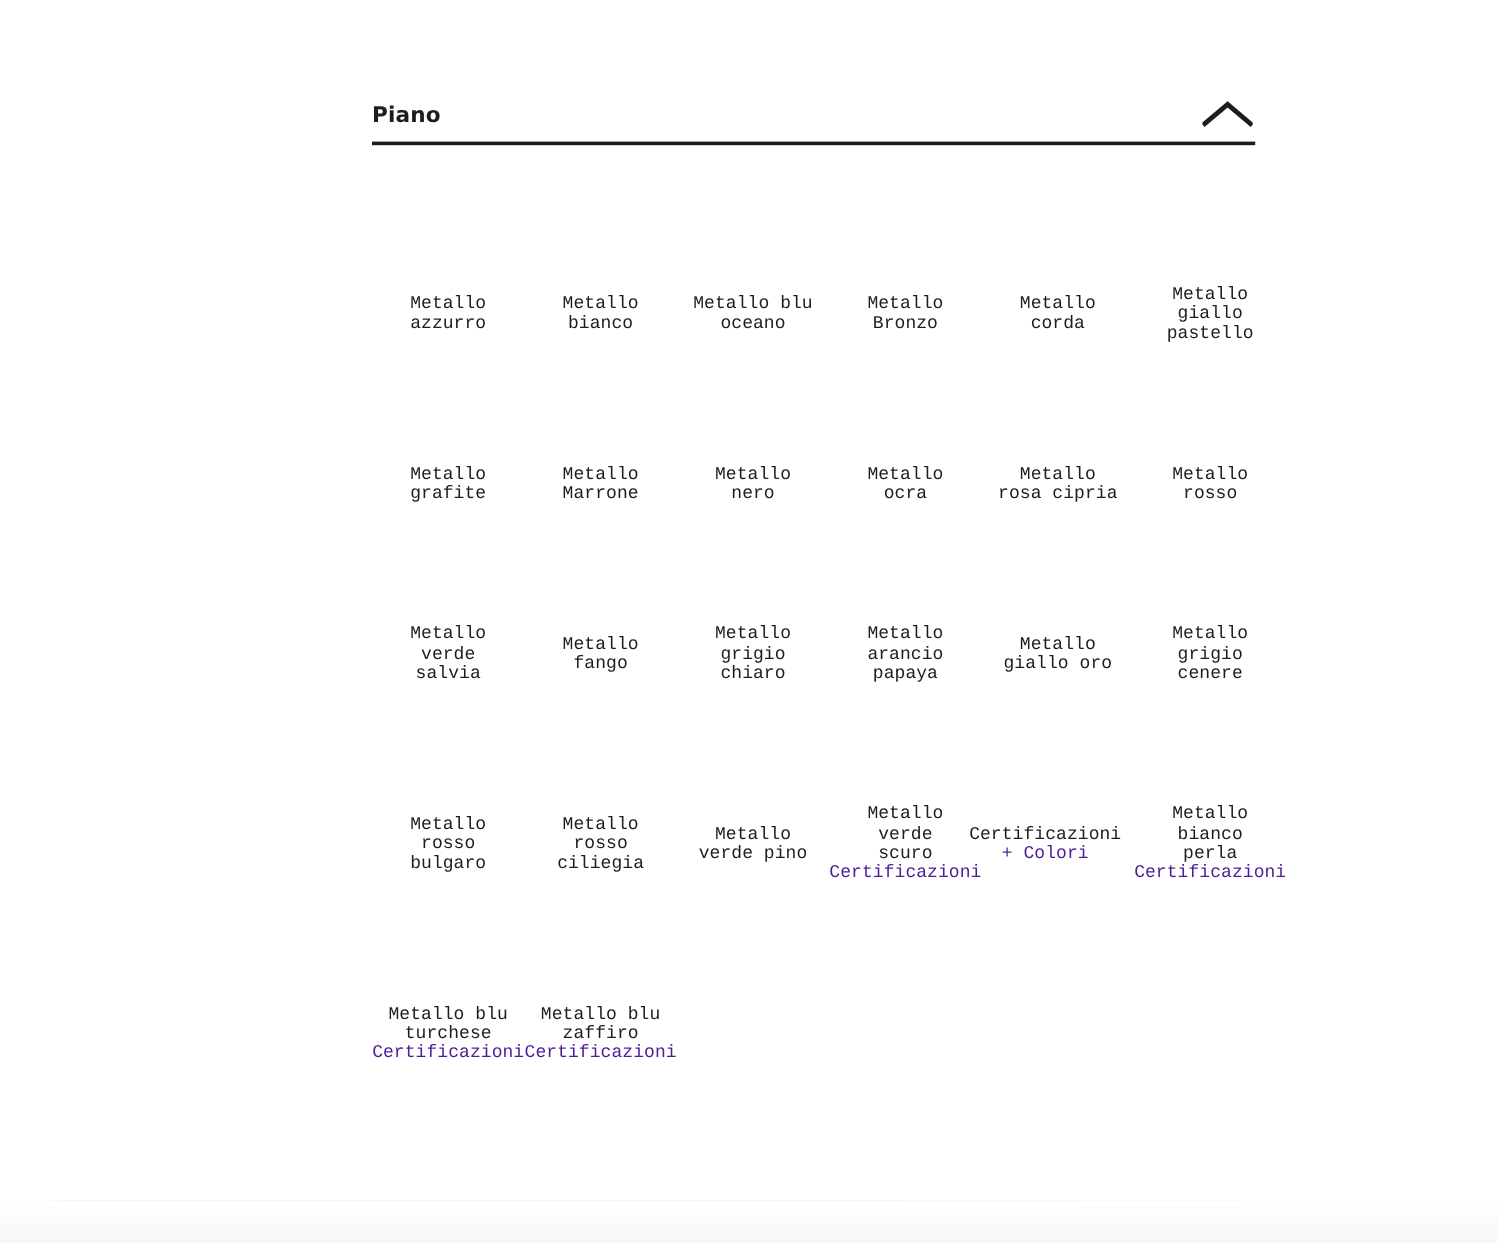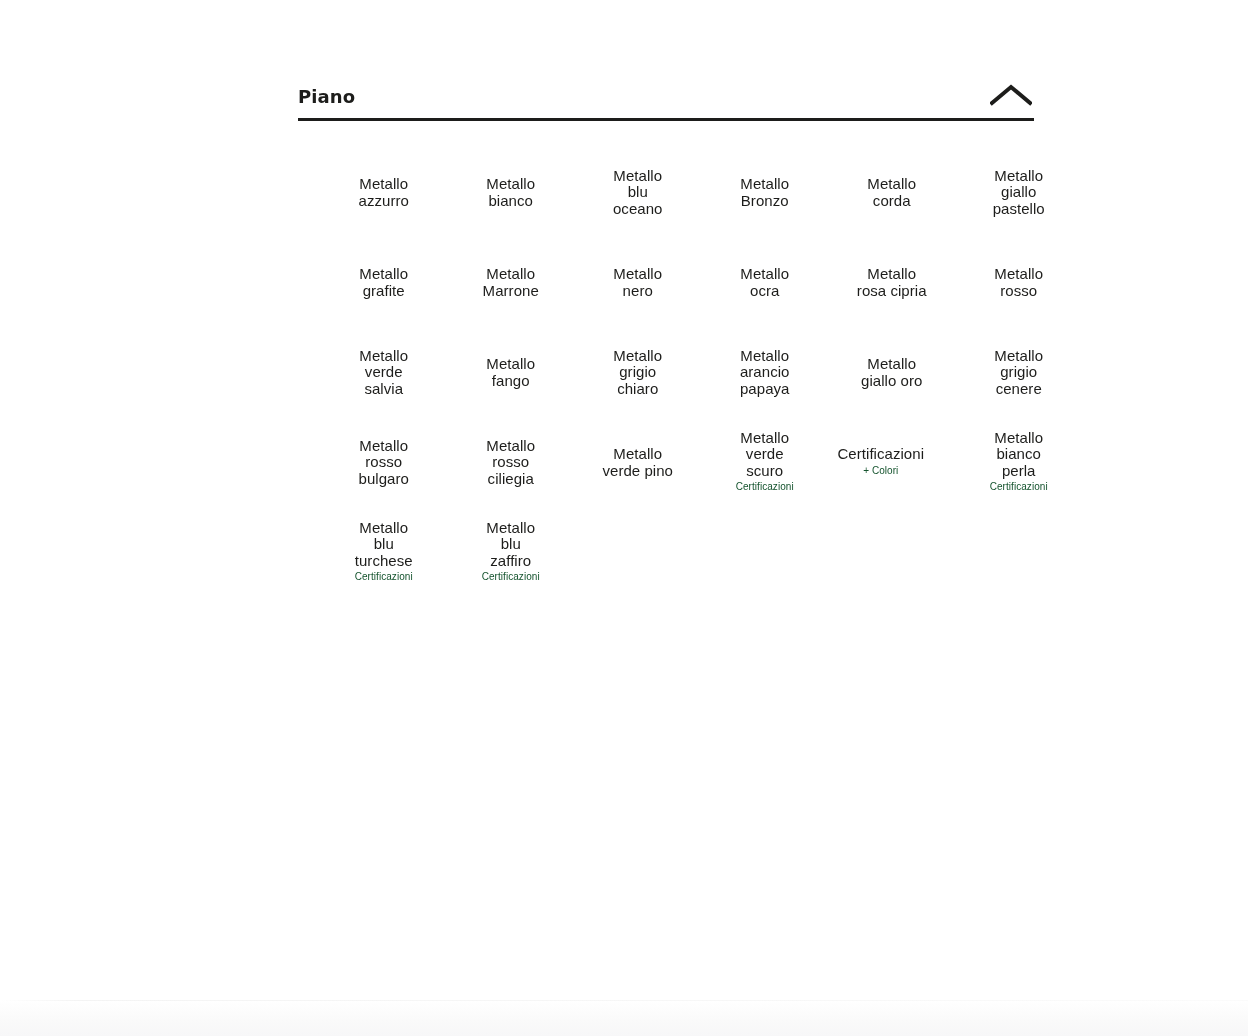--- a/index.html
+++ b/index.html
@@ -23,21 +23,21 @@
     background: linear-gradient(180deg, #ffffff 0%, #fafafa 55%, #f7f7f8 100%);
   }
   .bottom-band:after{
     content:"";
     position:absolute; left:0; top:0; width:100%; height:1px;
     background: linear-gradient(90deg, rgba(0,0,0,0.00) 0%, rgba(0,0,0,0.045) 6%, rgba(0,0,0,0.03) 60%, rgba(0,0,0,0.015) 100%);
   }
 
   .panel {
     position: absolute;
-    left: 298px;
+    left: 310px;
     top: 74px;
     width: 736px;
   }
 
   
   .section-head {
     position: relative;
     height: 47px;
     border-bottom: 3px solid #1d1d1b;
     display: flex;
@@ -65,25 +65,26 @@
   .grid {
     margin-top: 17px;
     display: grid;
     grid-template-columns: repeat(6, 127px);
     justify-content: start;
   }
   .swatch-cell {
     width: 127px;
     padding-top: 9px;
     display: flex;
-    flex-direction: row;
+    flex-direction: column;
     align-items: center;
     cursor: pointer;
     background: none; border: none;
-    font-family: Liberation Sans, sans-serif;
+    font-family: Liberation Mono, monospace;
+    justify-content: center;
   }
 
   .dot-wrap { width: 80px; height: 80px; position: relative; }
   .dot {
     width: 80px; height: 80px;
     border-radius: 50%;
     position: relative;
     overflow: hidden;
   }
   
@@ -115,23 +116,23 @@
     width: 127px;
   }
   .swatch-label {
     font-size: 15px;
     line-height: 16.3px;
     color: #1d1d1b;
     letter-spacing: 0.05px;
     white-space: pre-line;
   }
   .swatch-sub {
-    font-size: 10px;
+    font-size: 15px;
     line-height: 16.3px;
-    color: #14532d;
+    color: #4c1d95;
     letter-spacing: 0.05px;
     white-space: pre-line;
   }
   .swatch-label:empty, .swatch-sub:empty { display: none; }
 
   
   .labels.wide { width: 170px; margin-left: -21px; }
 </style>
 </head>
 <body>

